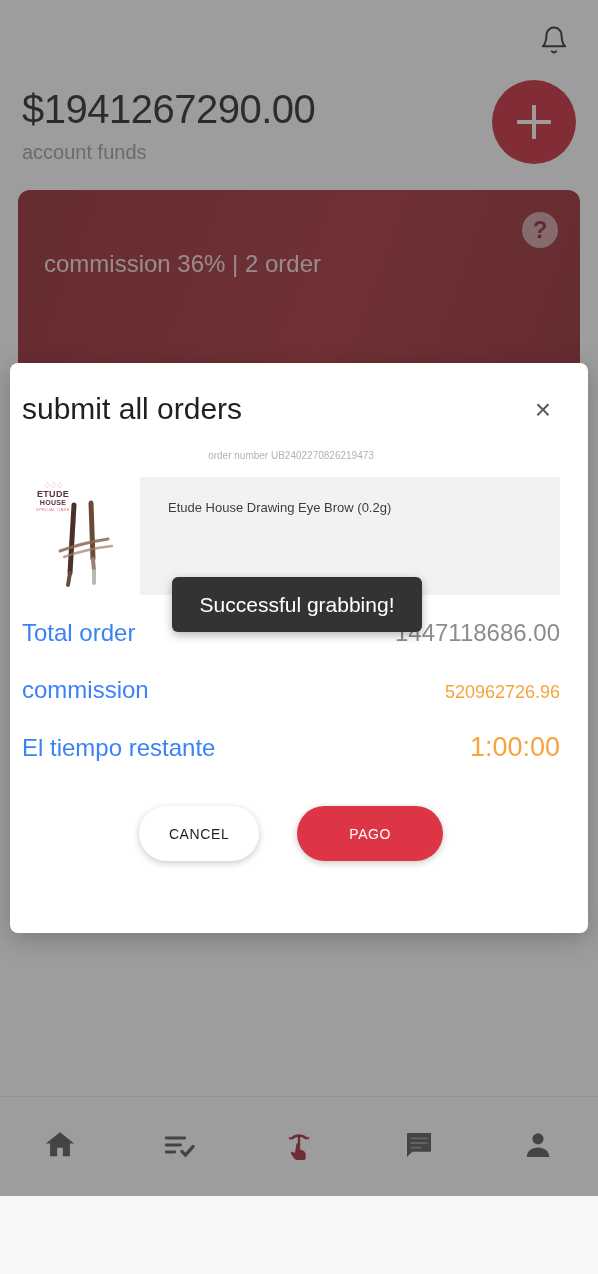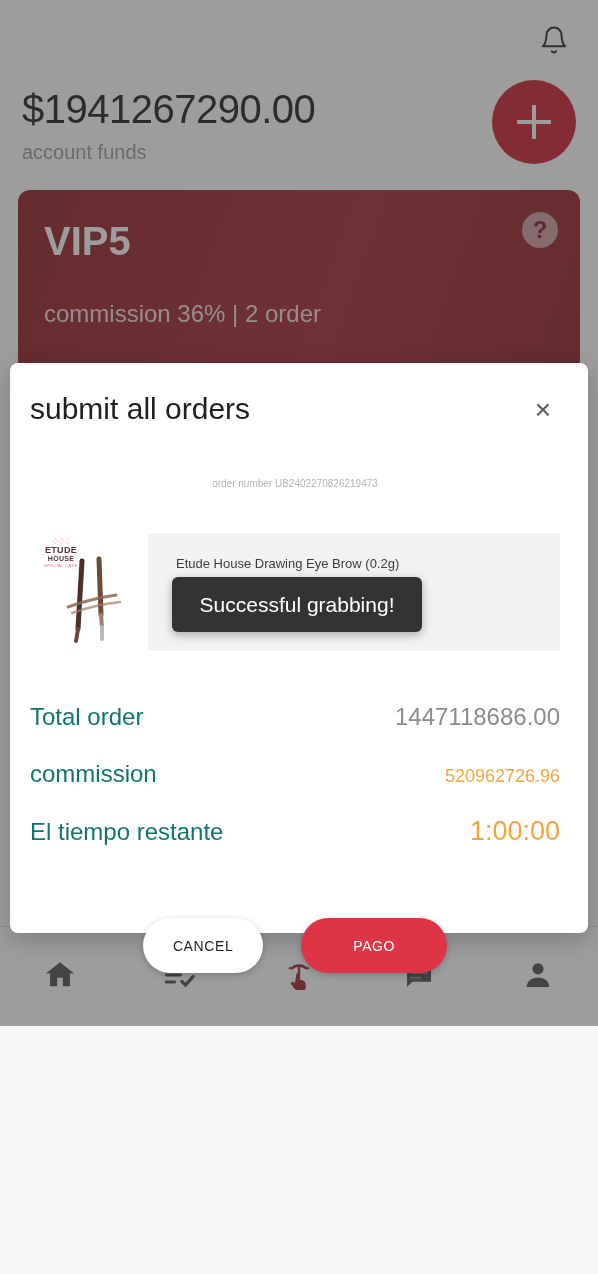--- a/index.html
+++ b/index.html
@@ -8,21 +8,21 @@
     width: 598px;
     height: 1274px;
     overflow: hidden;
     font-family: "Liberation Sans", sans-serif;
     background: #f7f7fa;
   }
 
   #app {
     position: relative;
     width: 598px;
-    height: 1026px;
+    height: 1196px;
     background: #ffffff;
   }
 
   
   .page {
     position: absolute;
     inset: 0;
     background: #ffffff;
     display: flex;
     flex-direction: column;
@@ -166,24 +166,23 @@
   
   .modal {
     position: absolute;
     left: 10px;
     top: 363px;
     width: 578px;
     height: 570px;
     background: #ffffff;
     border-radius: 8px;
     box-shadow: 0 6px 24px rgba(0,0,0,0.22);
-    padding: 26px 28px 0 20px;
+    padding: 26px 28px 0 12px;
     display: flex;
     flex-direction: column;
-    gap: 28px;
   }
 
   .modal-head {
     display: flex;
     align-items: flex-start;
     justify-content: space-between;
     flex: none;
   }
   .modal-title {
     font-size: 30px;
@@ -295,21 +294,21 @@
   
   .summary { margin-top: 22px; flex: none; }
   .sum-row {
     display: flex;
     align-items: baseline;
     justify-content: space-between;
     height: 57px;
   }
   .sum-label {
     font-size: 24px;
-    color: #0f766e;
+    color: #3b82f6;
     line-height: 32px;
   }
   .sum-value {
     font-size: 24px;
     color: #8c8c8c;
     line-height: 32px;
   }
   .sum-value.accent-small {
     font-size: 18px;
     color: #f7a33c;
@@ -367,21 +366,20 @@
 
     <div class="balance-block">
       <div class="balance-amount">$1941267290.00</div>
       <div class="balance-label">account funds</div>
       <button class="fab">
         <span class="plus"></span>
       </button>
     </div>
 
     <div class="vip-card">
-      <div class="vip-title">VIP5</div>
       <div class="vip-sub">commission 36% | 2 order</div>
       <button class="vip-help">?</button>
     </div>
 
     <div class="page-filler"></div>
 
     <div class="bottom-nav">
       <button class="nav-item">
         <span>
           <svg width="34" height="34" viewBox="0 0 24 24" fill="#4d4d4d">

